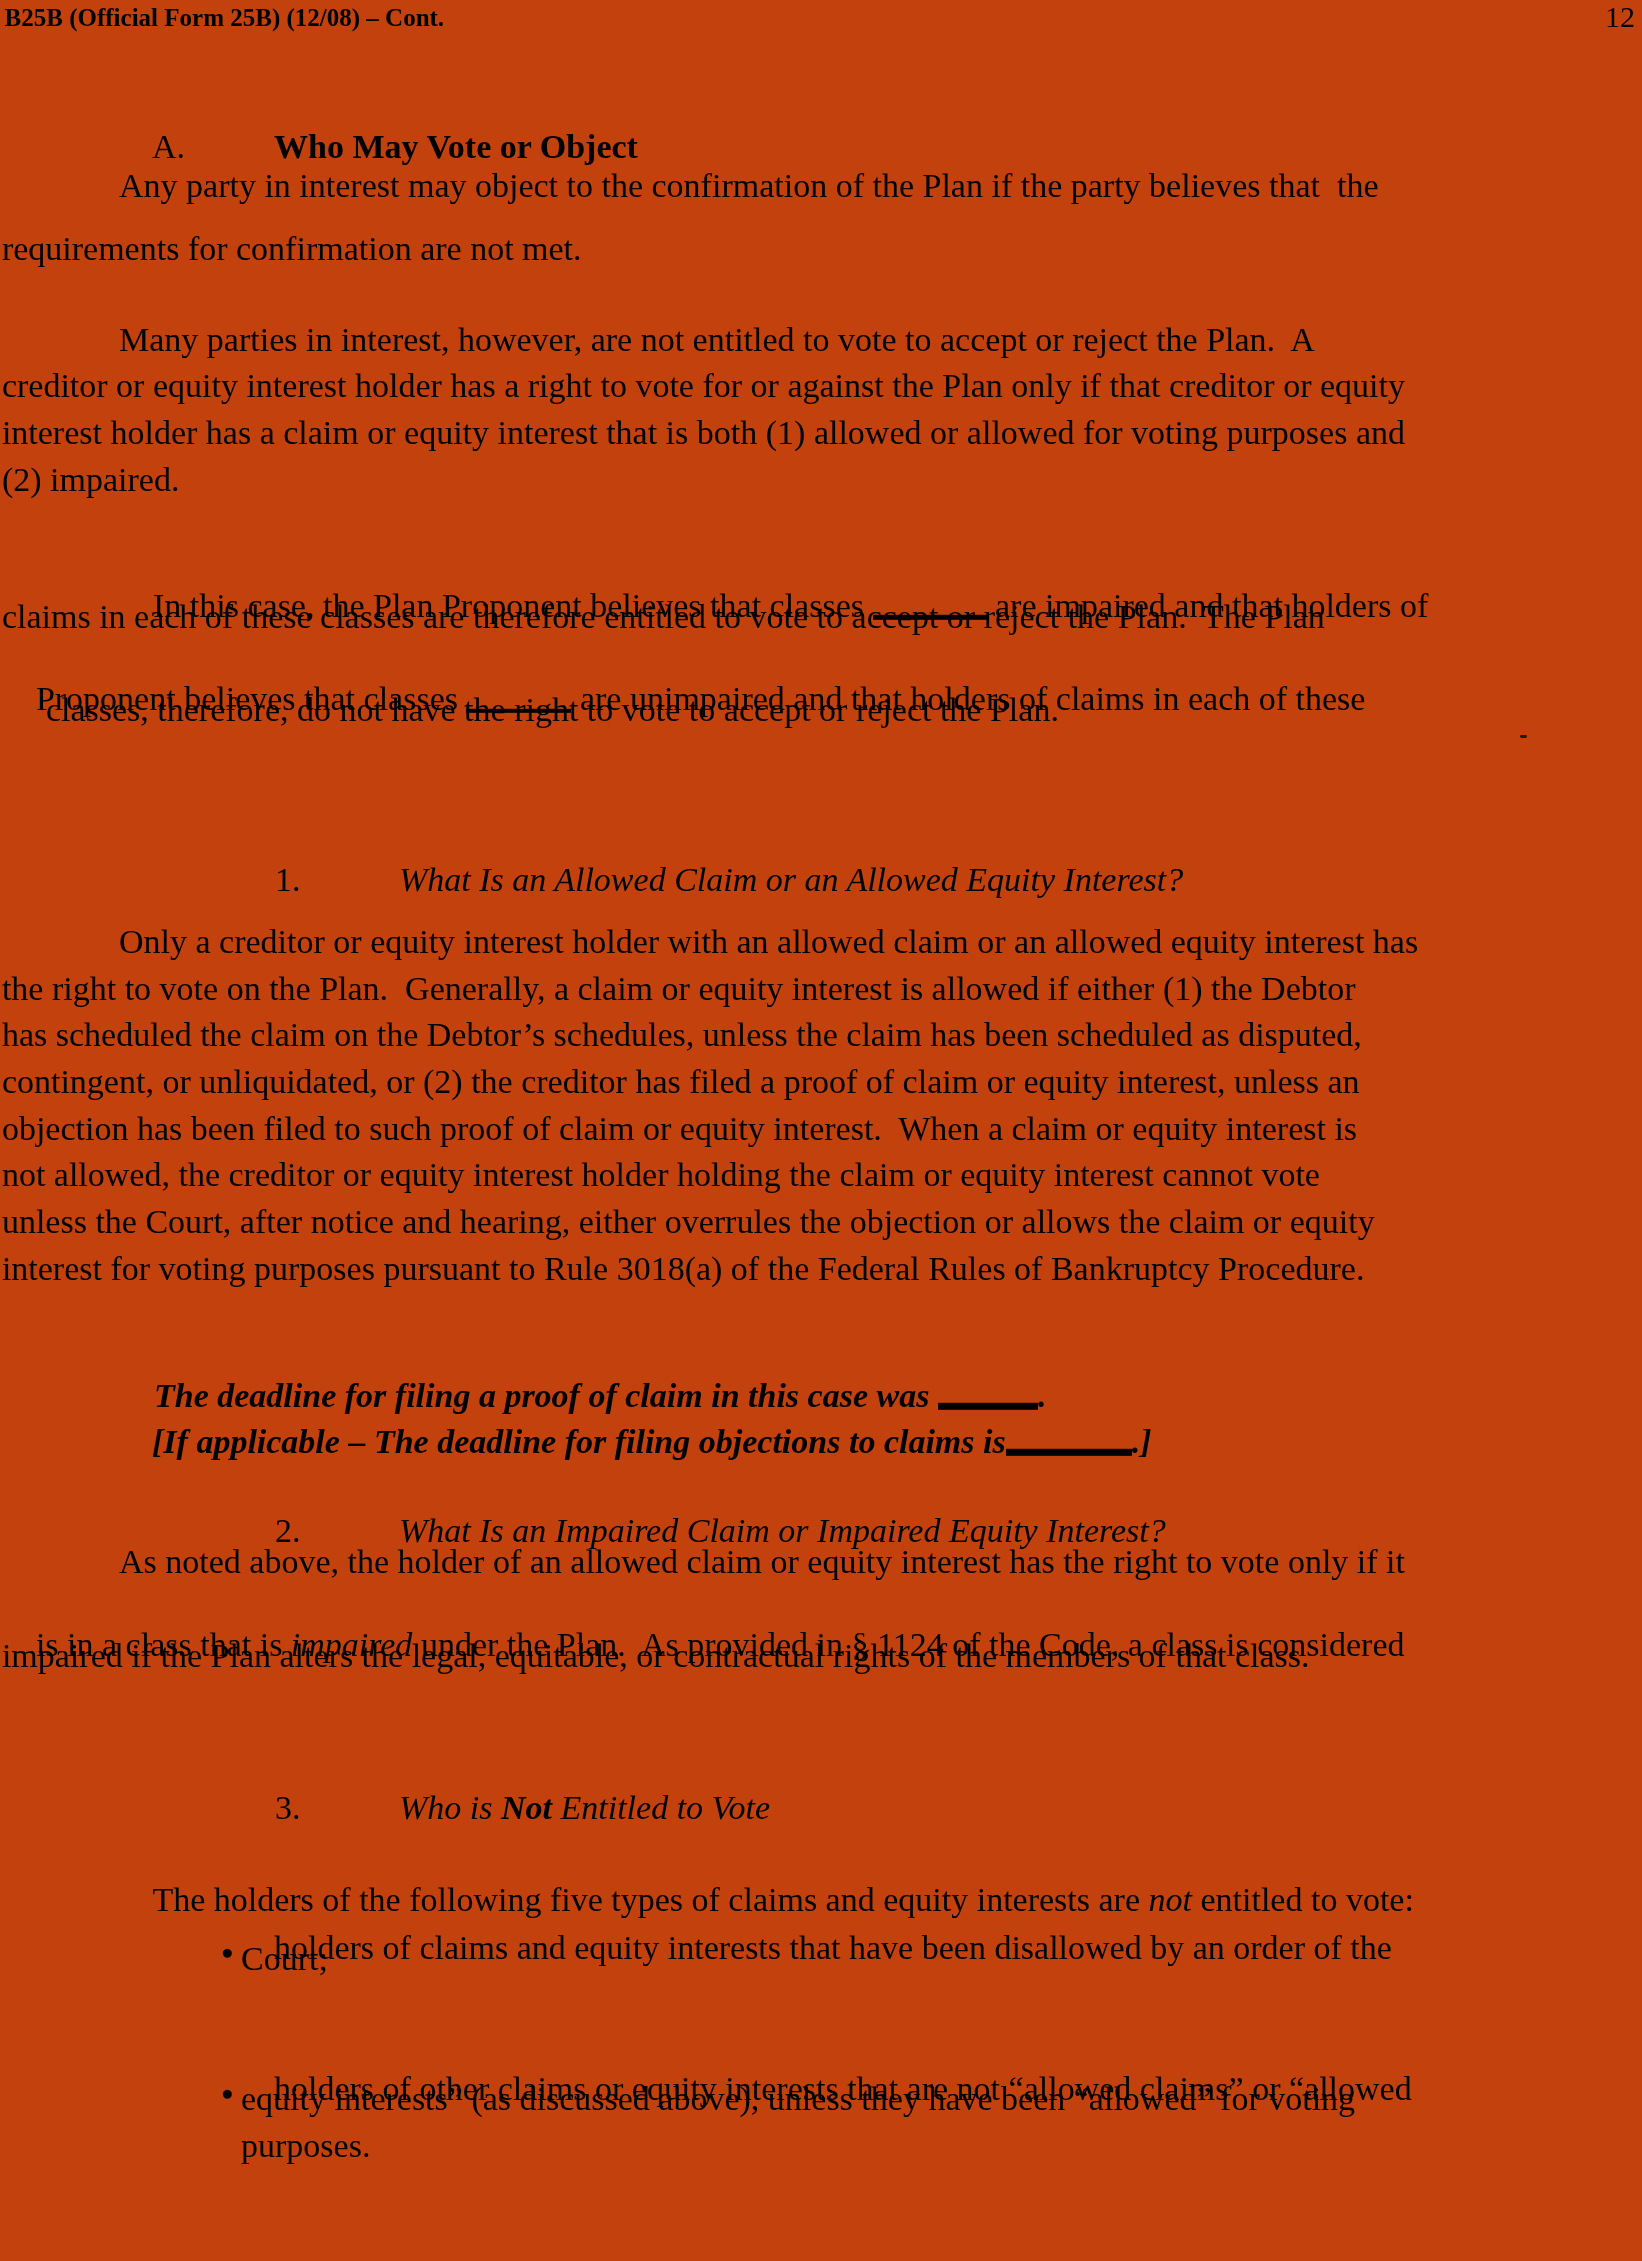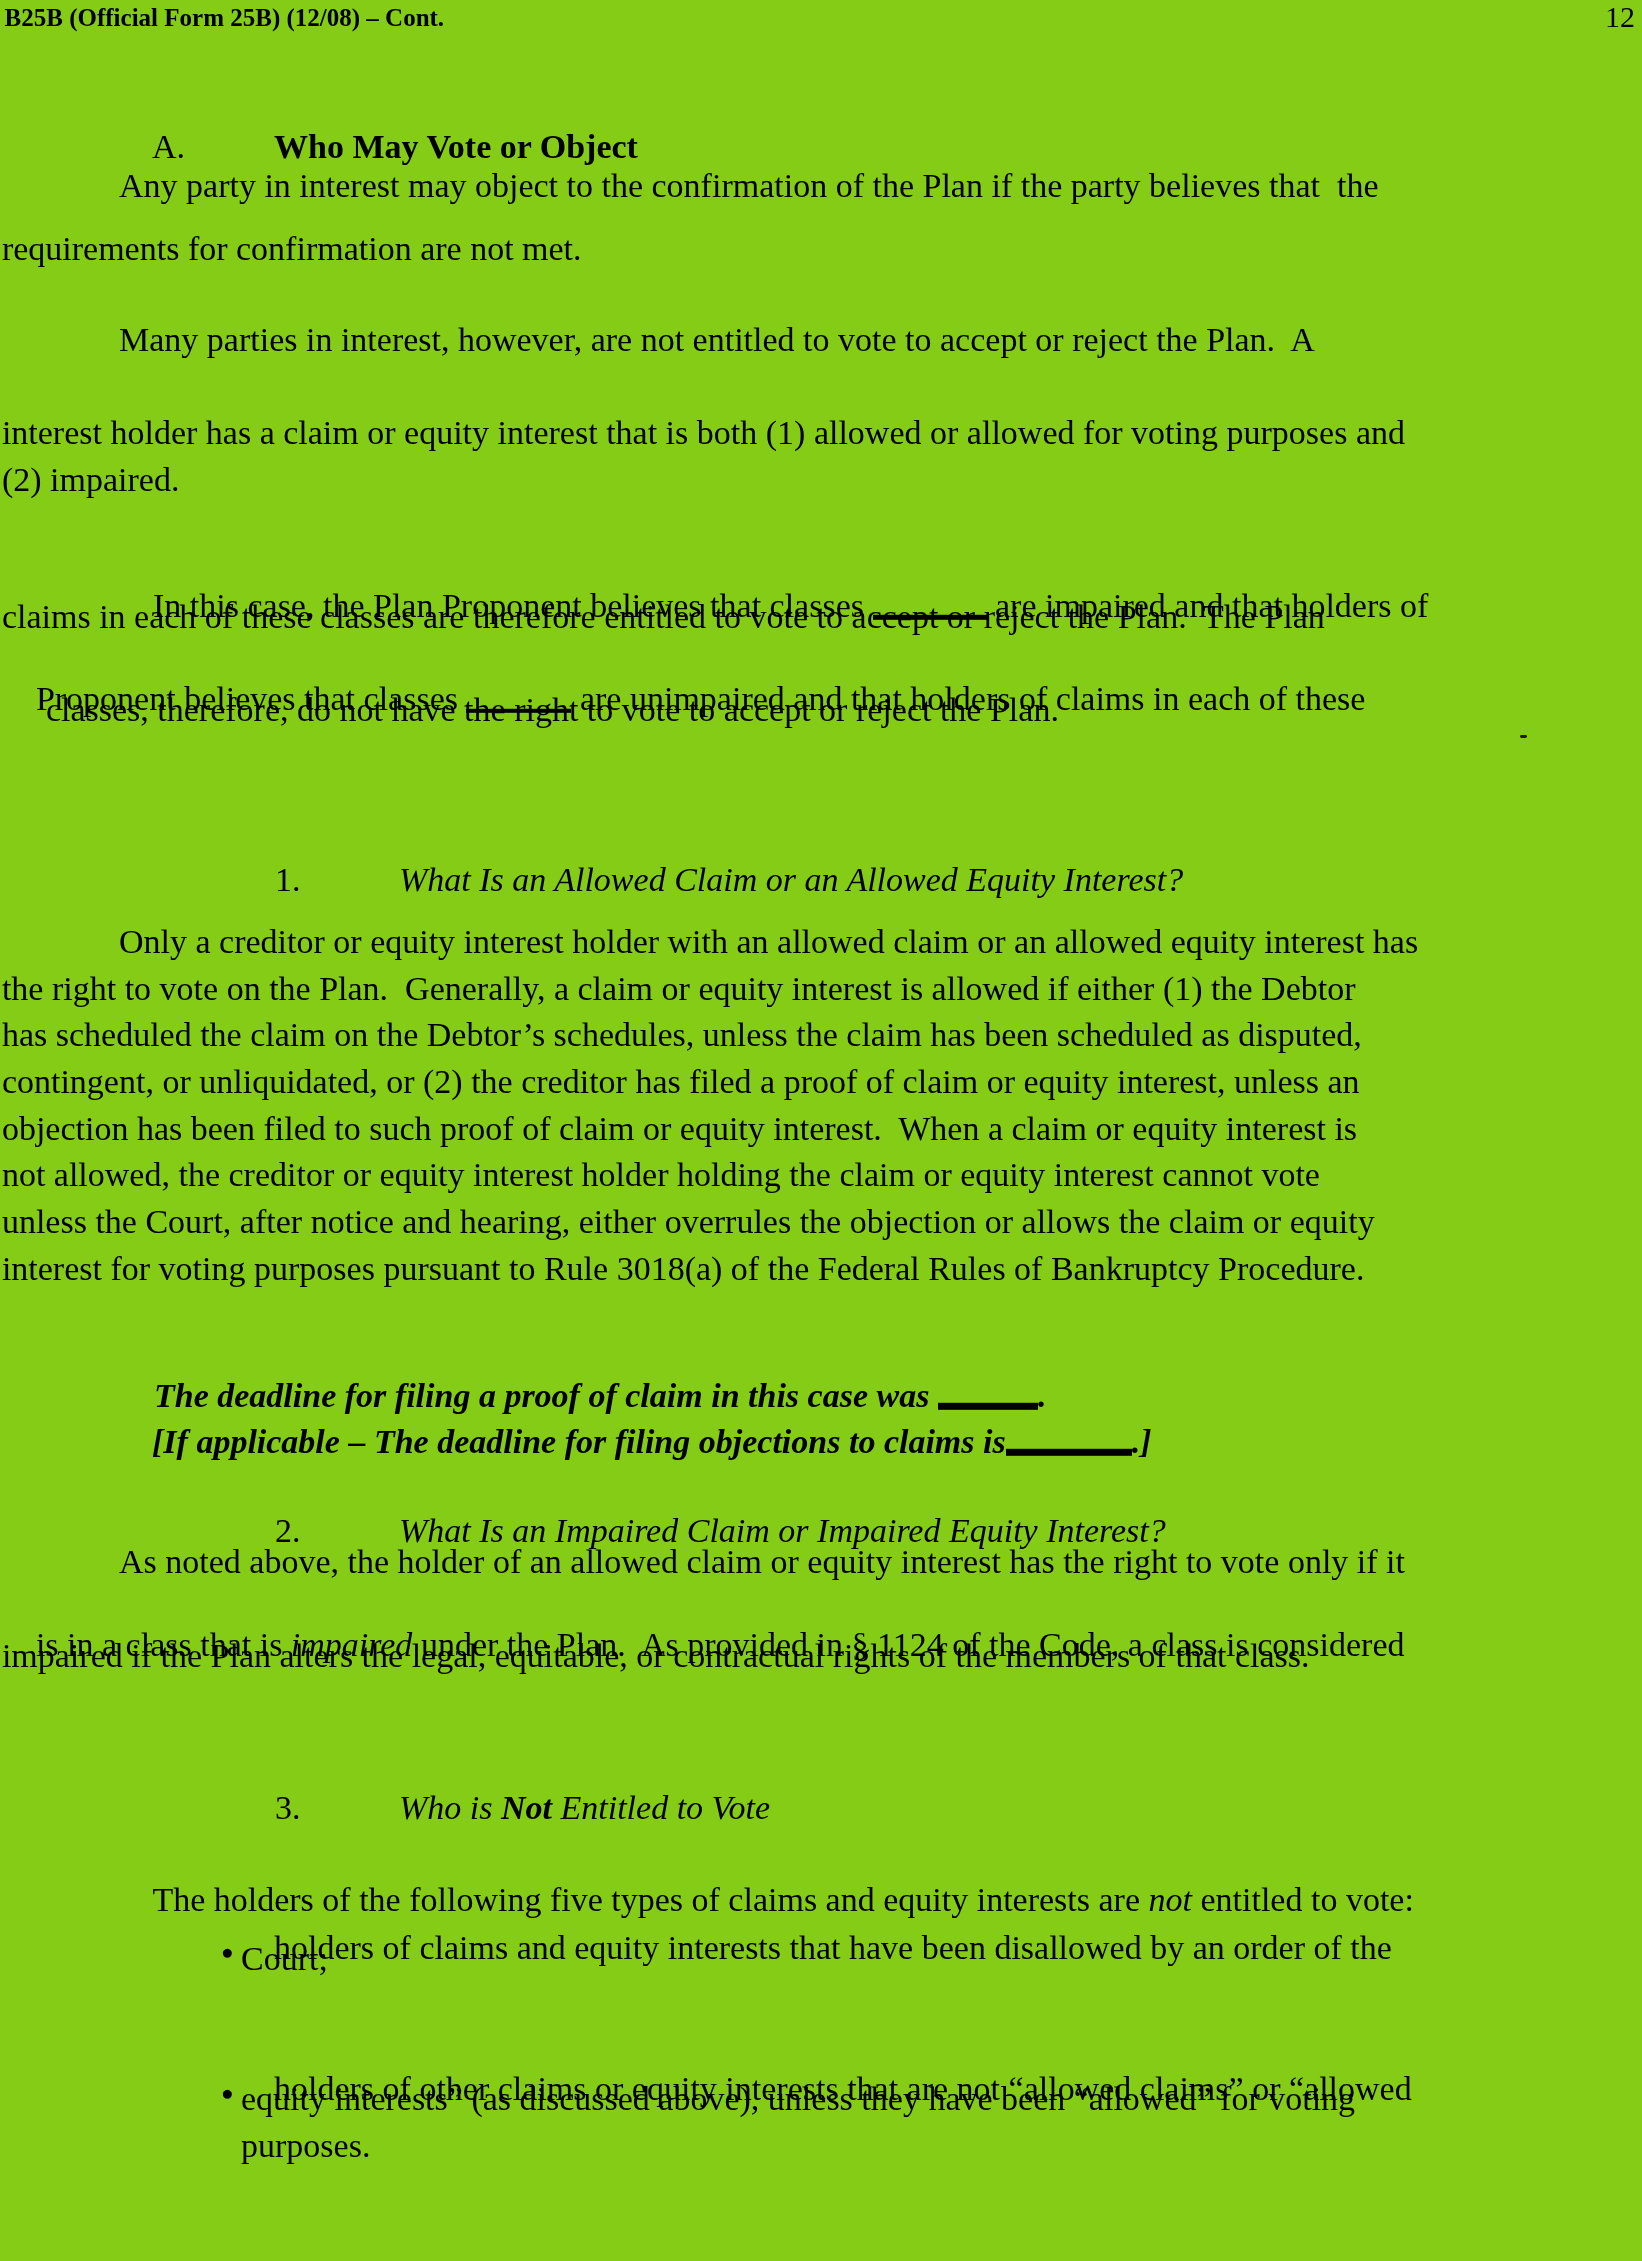--- a/index.html
+++ b/index.html
@@ -1,19 +1,19 @@
 <!DOCTYPE html>
 <html style="font-size:7.4px"><head>
 <meta charset="utf-8">
 <style>
   html,body{margin:0;padding:0;background:#e8e8e8;}
   .page{
     position:relative;
     width:1642px;height:2261px;
-    background:#84cc16;
+    background:#c2410c;
     font-family:"Liberation Serif", serif;
     color:#000;
     overflow:hidden;
   }
   .ln{
     position:absolute;
     white-space:pre;
     font-size:34px;
     line-height:1.06;
     color:#000;
@@ -61,20 +61,21 @@
   <div class="hdr-page">12</div>
 
   <div class="ln" style="top:93px;left:118px;">
     <span class="num-a">A.</span><span class="b">Who May Vote or Object</span>
   </div>
 
   <div class="ln xi" style="top:168px;">Any party in interest may object to the confirmation of the Plan if the party believes that  the</div>
   <div class="ln x0" style="top:231px;">requirements for confirmation are not met.</div>
 
   <div class="ln xi" style="top:322px;">Many parties in interest, however, are not entitled to vote to accept or reject the Plan.  A</div>
+  <div class="ln x0" style="top:368px;">creditor or equity interest holder has a right to vote for or against the Plan only if that creditor or equity</div>
   <div class="ln x0" style="top:415px;">interest holder has a claim or equity interest that is both (1) allowed or allowed for voting purposes and</div>
   <div class="ln x0" style="top:462px;">(2) impaired.</div>
 
   <div class="ln xi" style="top:552px;">
     <span>In this case, the Plan Proponent believes that classes </span><span class="blank blank-1"></span><span> are impaired and that holders of</span>
   </div>
   <div class="ln x0" style="top:599px;">claims in each of these classes are therefore entitled to vote to accept or reject the Plan.  The Plan</div>
   <div class="ln x0" style="top:645px;">
     <span>Proponent believes that classes </span><span class="blank blank-2"></span><span> are unimpaired and that holders of claims in each of these</span>
   </div>

